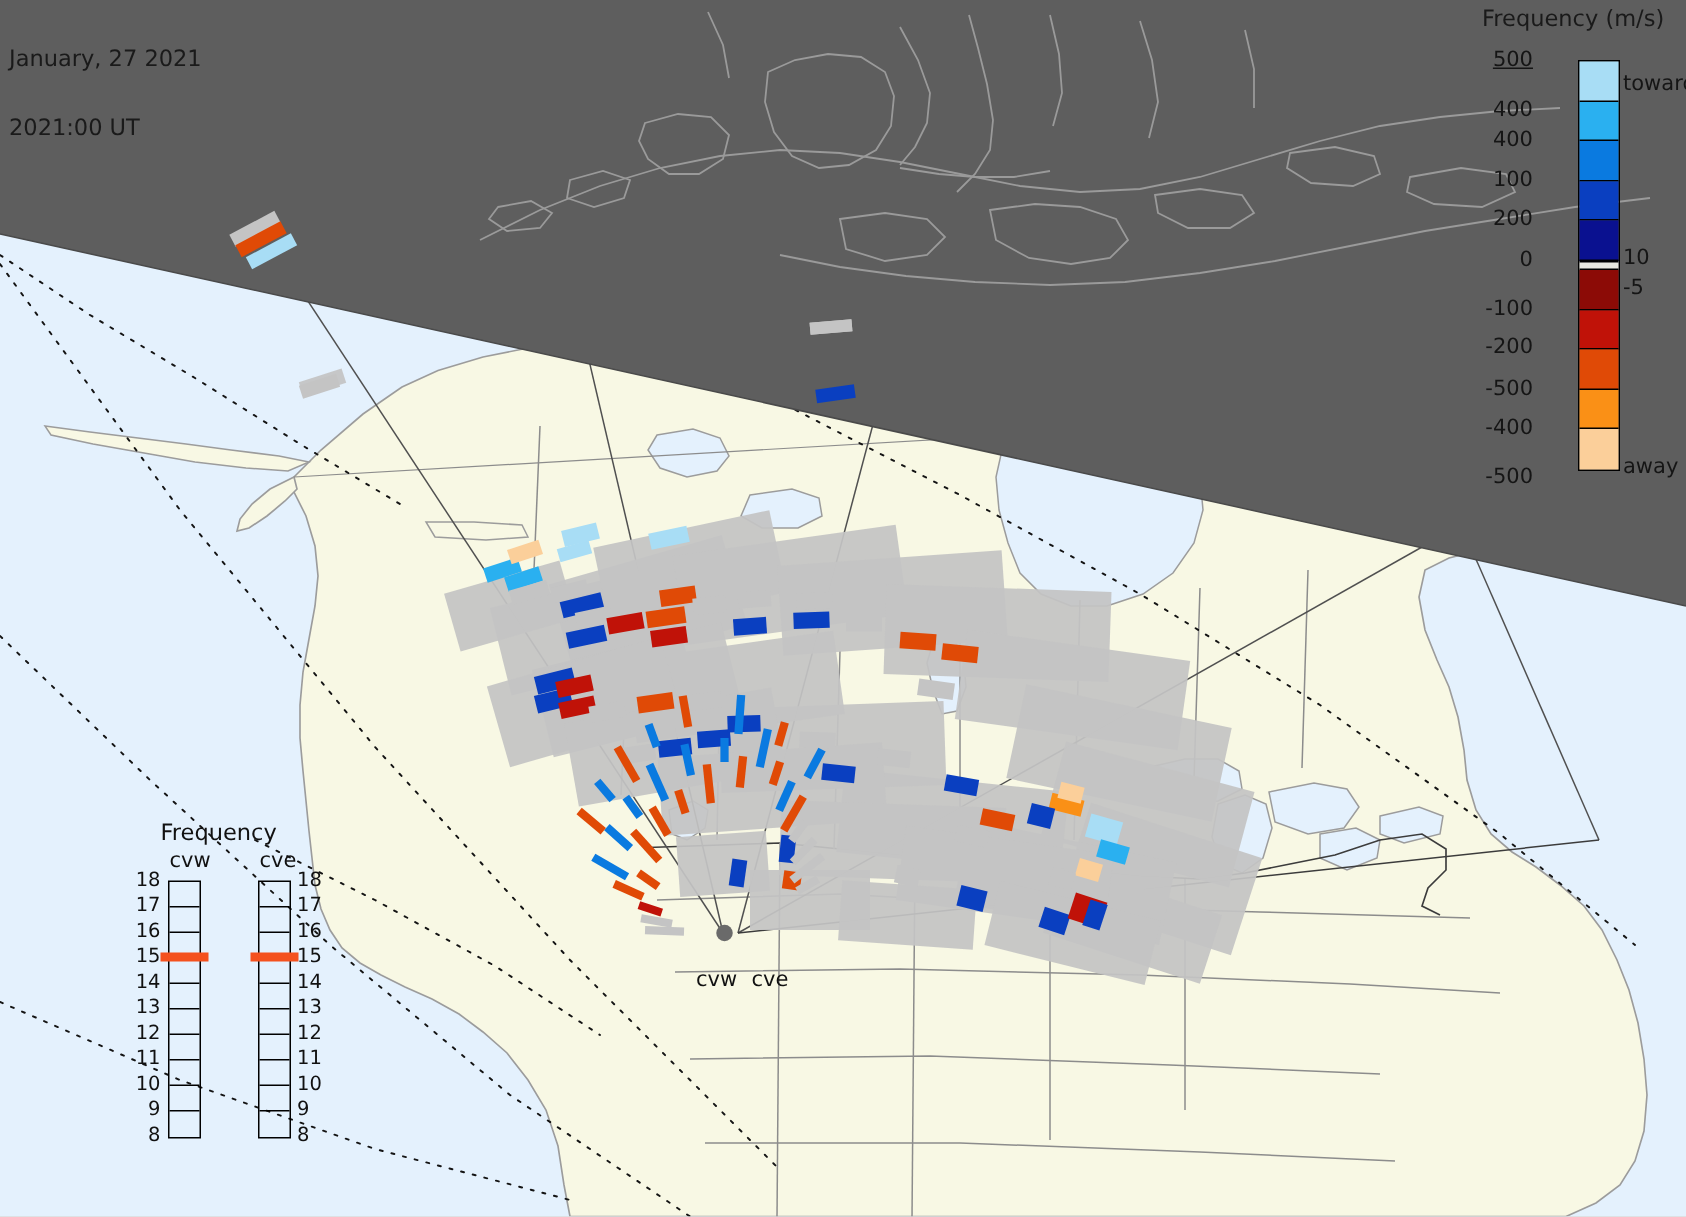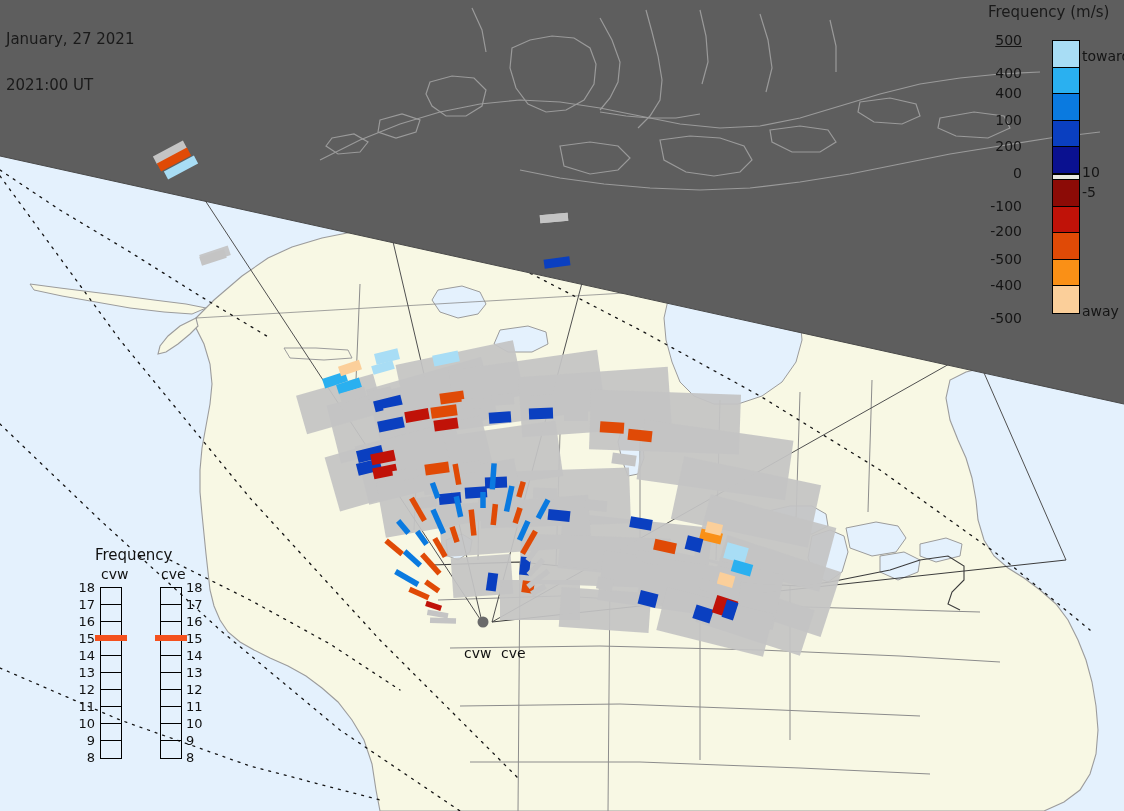--- a/index.html
+++ b/index.html
@@ -91,21 +91,21 @@
     left: 102px;
     font-size: 14px;
     color: #151515;
     transform: translateY(-50%);
     white-space: nowrap;
   }
 
   
   .freq-panel {
     position: absolute;
-    left: 76px;
+    left: 88px;
     top: 546px;
     width: 150px;
     height: 250px;
     z-index: 45;
   }
   .freq-title {
     position: absolute;
     left: 19px;
     top: 0px;
     font-size: 15px;

